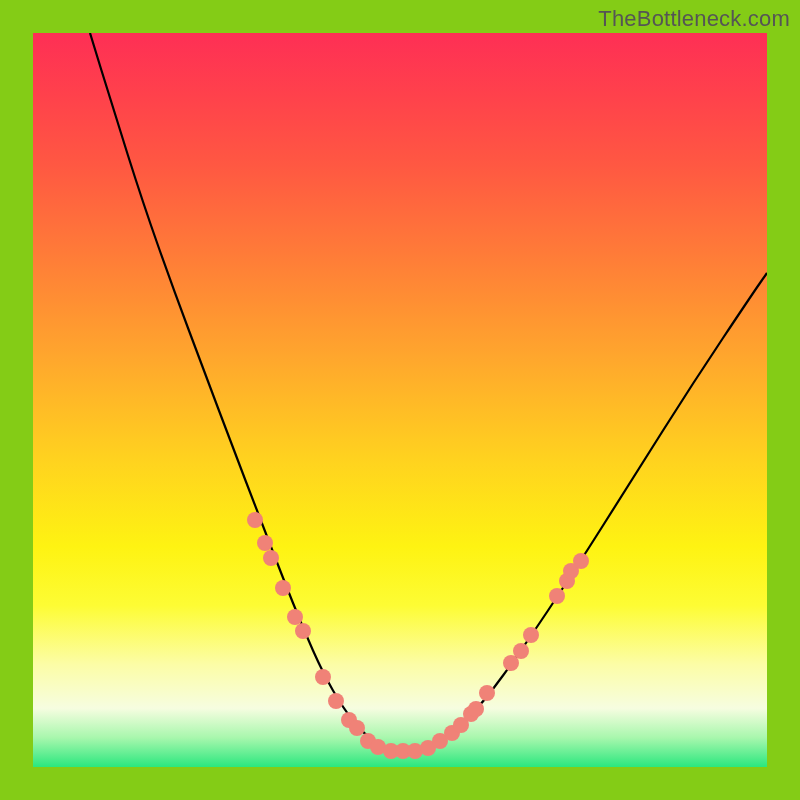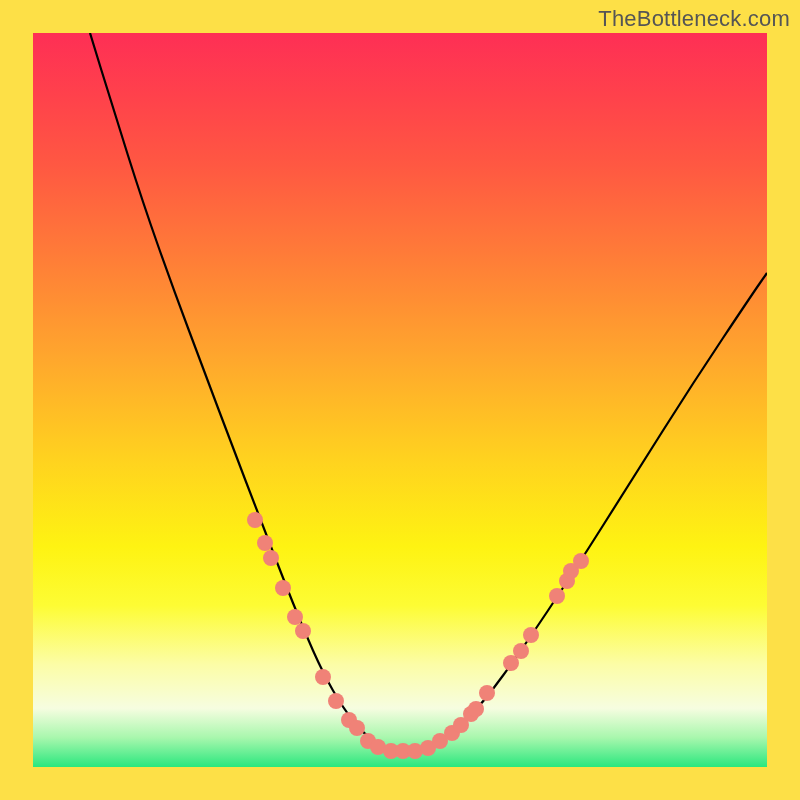--- a/index.html
+++ b/index.html
@@ -8,21 +8,21 @@
     width: 800px;
     height: 800px;
     overflow: hidden;
     background: #000000;
     font-family: Arial, Helvetica, sans-serif;
   }
   .stage {
     position: relative;
     width: 800px;
     height: 800px;
-    background: #fde047;
+    background: #84cc16;
   }
   .watermark {
     position: absolute;
     top: 6px;
     right: 10px;
     color: #555555;
     font-size: 22px;
     font-weight: 500;
     letter-spacing: 0.2px;
     z-index: 50;

